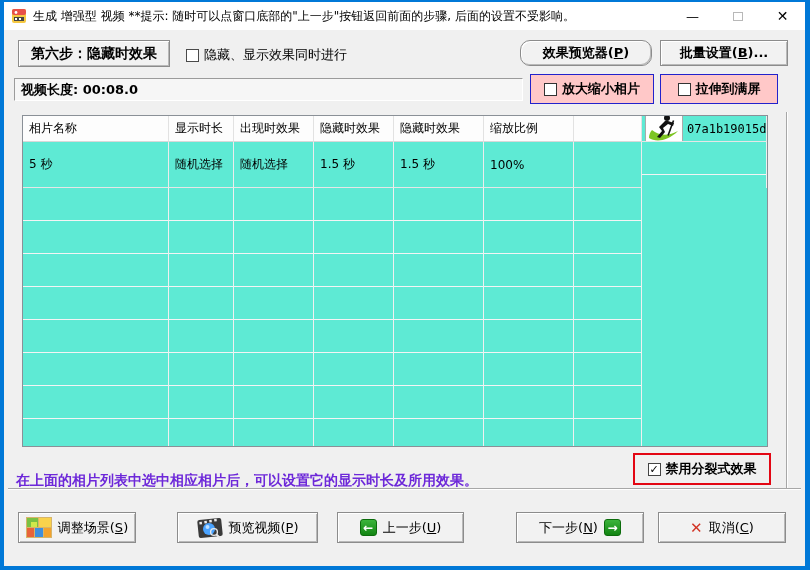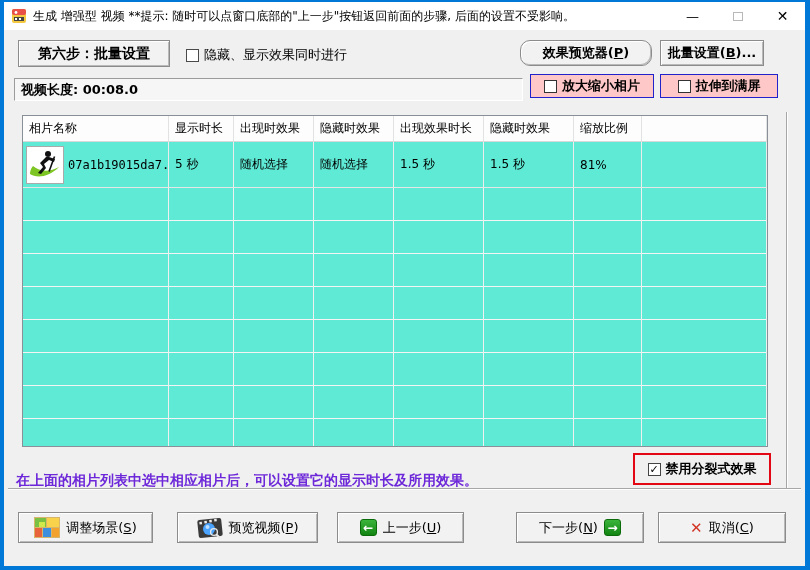--- a/index.html
+++ b/index.html
@@ -32,26 +32,26 @@
   .sunken { background:#f6f6f6; border:1px solid; border-color:#9b9b9b #ffffff #ffffff #9b9b9b; }
   .cb-box { width:13px; height:13px; background:#fff; border:1px solid #4a4a4a; display:inline-flex;
     align-items:center; justify-content:center; font-size:11px; line-height:11px; font-weight:bold;
     flex:0 0 auto; }
   .cb-row { display:flex; align-items:center; gap:5px; }
 
   
   .step-btn { left:14px; top:38px; width:152px; height:27px; font-weight:bold; font-size:14px; }
   .sync-cb { position:absolute; left:182px; top:44px; font-size:13px; }
   .fx-preview-btn { left:516px; top:38px; width:132px; height:26px; font-weight:bold;border-radius:10px; }
-  .batch-btn { left:656px; top:38px; width:104px; height:26px; font-weight:bold; }
+  .batch-btn { left:656px; top:38px; width:128px; height:26px; font-weight:bold; }
 
   
   .video-len { position:absolute; left:10px; top:76px; width:509px; height:23px;
     font-weight:bold; font-size:13px; display:flex; align-items:center; padding-left:6px; }
-  .pink-panel { position:absolute; top:72px; height:24px; background:#ffc8c8; border:1px solid #2222cc;
+  .pink-panel { position:absolute; top:72px; height:30px; background:#ffc8c8; border:1px solid #2222cc;
     display:flex; align-items:center; justify-content:center; gap:5px; font-weight:bold; font-size:13px; }
   .pink-zoom { left:526px; width:124px; }
   .pink-stretch { left:656px; width:118px; }
   .pink-panel .cb-box { background:#fff; border-color:#333; }
 
   
   .grid { position:absolute; left:18px; top:113px; width:746px; height:332px; background:#5eead4;
     border:1px solid #8a9097; display:grid;
     grid-template-columns:146px 65px 80px 80px 90px 90px 68px 1fr;
     grid-template-rows:26px 46px 1fr; }
@@ -73,21 +73,21 @@
     box-shadow:0 1px 0 #ffffff; }
 
   
   .hint { position:absolute; left:12px; top:453px; font-size:14px; font-weight:bold; color:#6d28d9;margin-top:17px; }
   .alert-box { position:absolute; left:629px; top:451px; width:138px; height:32px;
     border:2px solid #e30613; background:#f0f0f0; display:flex; align-items:center;
     justify-content:center; gap:5px; font-size:13px; font-weight:bold; }
   .alert-box .cb-box { border-color:#444; }
 
   
-  .adjust-btn  { left:14px;  top:510px; width:135px; height:31px; }
+  .adjust-btn  { left:14px;  top:510px; width:118px; height:31px; }
   .previewv-btn{ left:173px; top:510px; width:141px; height:31px; }
   .prev-btn    { left:333px; top:510px; width:127px; height:31px; }
   .next-btn    { left:496px; top:510px; width:128px; height:31px;margin-left:16px; }
   .cancel-btn  { left:654px; top:510px; width:128px; height:31px; }
   .arrow-ico { width:17px; height:17px; background:linear-gradient(#3cb53c,#128412);
     border:1px solid #0c6c0c; border-radius:3px; color:#fff; display:inline-flex;
     align-items:center; justify-content:center; font-size:12px; font-weight:bold; flex:0 0 auto; }
   .x-ico { color:#d23425; font-size:15px; font-weight:bold; flex:0 0 auto; }
   .btn svg { flex:0 0 auto; }
 </style>
@@ -113,21 +113,21 @@
       <div class="cap-btn">
           <span class="max-glyph"></span>
         </div>
       <div class="cap-btn">
           <span class="close-glyph">✕</span>
         </div>
     </div>
   </div>
 
   <div class="btn step-btn">
-    <span>第六步：批量设置</span>
+    <span>第六步：隐藏时效果</span>
   </div>
 
   <div class="sync-cb cb-row">
     <span class="cb-box"></span>
     <span>隐藏、显示效果同时进行</span>
   </div>
 
   <div class="btn fx-preview-btn">
     <span><span>效果预览器(</span><span class="key">P</span><span>)</span></span>
   </div>
@@ -149,42 +149,41 @@
     <span class="cb-box"></span>
     <span>拉伸到满屏</span>
   </div>
 
   <div class="grid">
 
     <div class="hcell">相片名称</div>
     <div class="hcell">显示时长</div>
     <div class="hcell">出现时效果</div>
     <div class="hcell">隐藏时效果</div>
-    <div class="hcell">出现效果时长</div>
     <div class="hcell">隐藏时效果</div>
     <div class="hcell">缩放比例</div>
     <div class="hcell"></div>
 
     <div class="dcell name-cell">
       <span class="thumb">
         <svg width="34" height="34" viewBox="0 0 34 34">
           <path d="M2 26 C8 30 20 30 31 19 C22 24 12 24 5 18 C3 20 2 23 2 26 Z" fill="#7dc522"></path>
           <circle cx="20" cy="6" r="3" fill="#111"></circle>
           <path d="M18 9 L12 15 L15 19 L10 25 L13 26 L18 20 L16 16 L21 12 L26 14 L27 11 L21 9 Z" fill="#111"></path>
           <rect x="23" y="8" width="1.6" height="16" transform="rotate(20 24 16)" fill="#111"></rect>
         </svg>
       </span>
       <span class="fname">07a1b19015da7...</span>
     </div>
     <div class="dcell">5 秒</div>
     <div class="dcell">随机选择</div>
     <div class="dcell">随机选择</div>
     <div class="dcell">1.5 秒</div>
     <div class="dcell">1.5 秒</div>
-    <div class="dcell">81%</div>
+    <div class="dcell">100%</div>
     <div class="dcell"></div>
 
     <div class="fcell"></div>
     <div class="fcell"></div>
     <div class="fcell"></div>
     <div class="fcell"></div>
     <div class="fcell"></div>
     <div class="fcell"></div>
     <div class="fcell"></div>
     <div class="fcell"></div>

